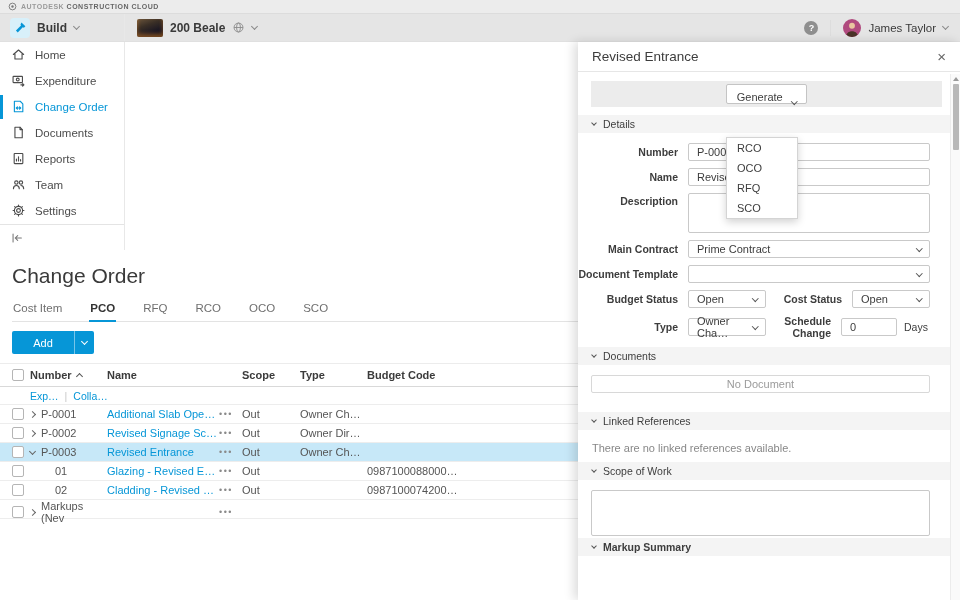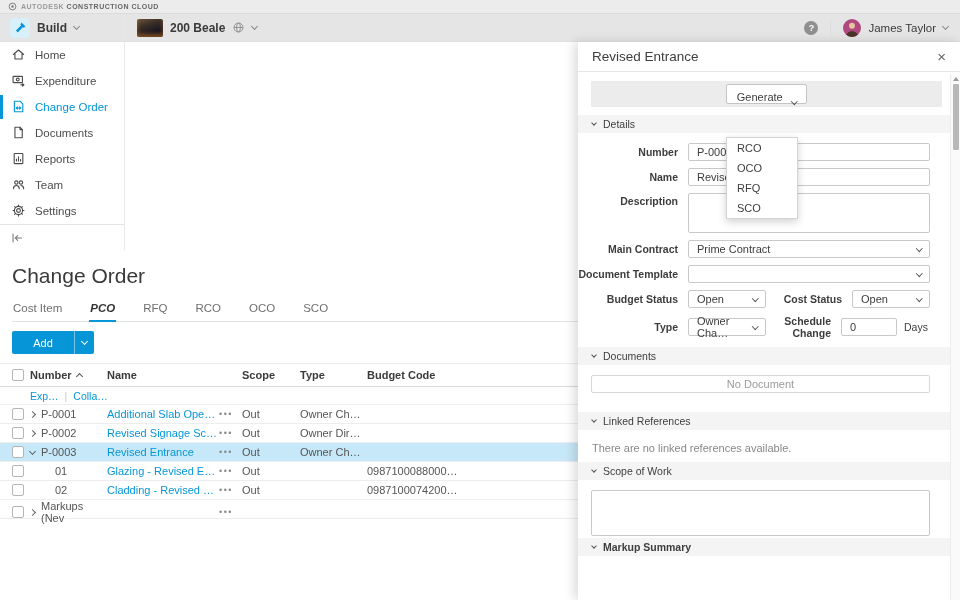--- a/index.html
+++ b/index.html
@@ -45,21 +45,21 @@
   .side-item.active{color:var(--blue);}
   .side-item.active::before{content:"";position:absolute;left:0;top:1px;bottom:1px;width:3px;background:var(--blue);}
   .side-fill{flex:1;}
   .side-bottom{border-top:1px solid #e4e4e4;height:26px;display:flex;align-items:center;padding-left:10px;cursor:pointer;color:#777;}
 
   
   .main{flex:1;position:relative;overflow:hidden;}
   .page-title{font-size:21px;font-weight:400;color:#3a3a3a;margin:14px 0 0 12px;}
   .tabs{display:flex;gap:26px;margin:12px 0 0 12px;border-bottom:1px solid #e3e3e3;padding-right:12px;}
   .tab{font-size:11.5px;color:#6f6f6f;padding:2px 1px 6px;cursor:pointer;border-bottom:2.5px solid transparent;margin-bottom:-1px;}
-  .tab.active{color:#333;font-weight:bold;border-bottom-color:var(--blue);font-style:italic;}
+  .tab.active{color:#333;font-weight:bold;border-bottom-color:var(--blue);}
   .add-split{display:inline-flex;margin:9px 0 0 12px;height:23px;border-radius:2px;overflow:hidden;cursor:pointer;}
   .add-main{background:var(--blue);color:#fff;font-size:11px;display:flex;align-items:center;justify-content:center;width:62px;}
   .add-caret{background:var(--blue);border-left:1px solid rgba(255,255,255,.45);width:20px;display:flex;align-items:center;justify-content:center;color:#fff;}
 
   .tgrid{display:grid;grid-template-columns:30px 77px 112px 23px 58px 67px 95px 1fr;align-items:center;}
   .table{margin-top:9px;}
   .thead{height:24px;font-size:11px;font-weight:bold;color:#3b3b3b;border-top:1px solid #ececec;border-bottom:1px solid #d9d9d9;}
   .cb{width:12px;height:12px;border:1px solid #b5b5b5;border-radius:2px;background:#fff;margin-left:12px;cursor:pointer;}
   .numhead{display:flex;align-items:center;gap:5px;}
   .expand-row{height:18px;font-size:10.5px;border-bottom:1px solid var(--rowline);}

